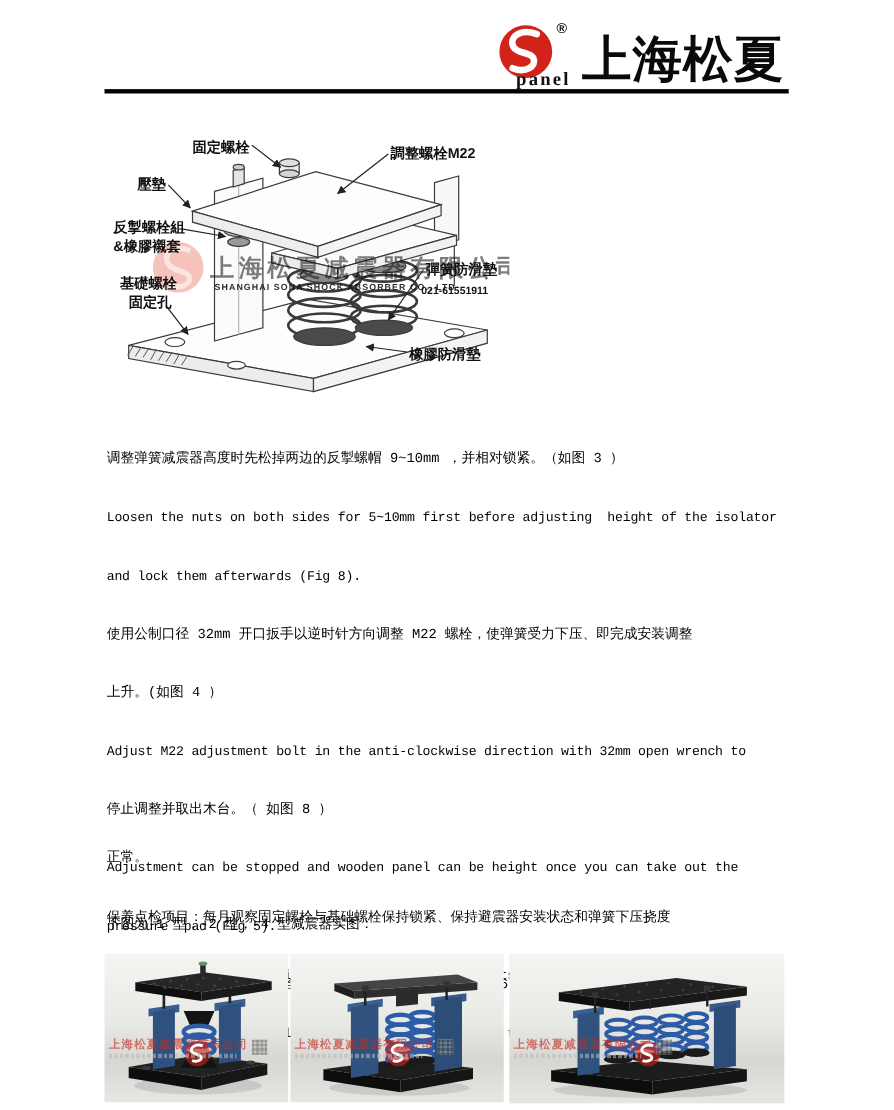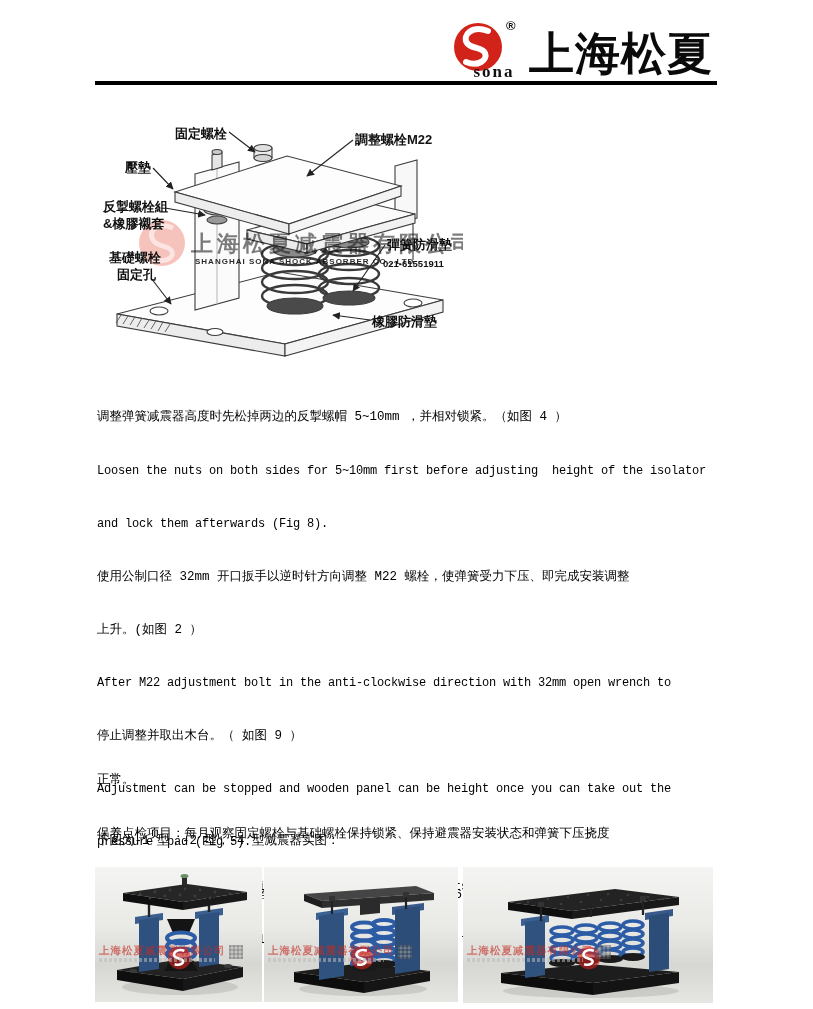--- a/index.html
+++ b/index.html
@@ -75,21 +75,21 @@
   }
 </style>
 </head>
 <body>
 
 <svg class="logo-svg" viewBox="0 0 52 52">
   <circle cx="26" cy="26" r="24" fill="#d2231a"></circle>
   <path d="M36,10 C20,4 10,14 15,22 C19,28 30,26 33,32 C36,39 26,46 14,41" stroke="#fff" stroke-width="6" fill="none" stroke-linecap="round"></path>
 </svg>
 <span class="reg-mark">®</span>
-<div class="brand-en">sona</div>
+<div class="brand-en">panel</div>
 <div class="brand-cn">上海松夏</div>
 <div class="header-rule"></div>
 
 <svg class="diagram" viewBox="0 0 368 256">
   <defs>
     <marker id="arw" viewBox="0 0 10 10" refX="9" refY="5" markerWidth="7" markerHeight="7" orient="auto">
       <path d="M0,0 L10,5 L0,10 z" fill="#222"></path>
     </marker>
   </defs>
 
@@ -174,27 +174,27 @@
   <text class="dlabel" x="30" y="62">壓墊</text>
   <text class="dlabel" x="8" y="101">反掣螺栓組</text>
   <text class="dlabel" x="8" y="118">&amp;橡膠襯套</text>
   <text class="dlabel" x="14" y="152">基礎螺栓</text>
   <text class="dlabel" x="22" y="169">固定孔</text>
   <text class="dlabel" x="292" y="139">彈簧防滑墊</text>
   <text class="dlabel" x="277" y="216">橡膠防滑墊</text>
 </svg>
 
 <div id="body-block" class="textblock">
-  <div class="line">调整弹簧减震器高度时先松掉两边的反掣螺帽 5~10mm ，并相对锁紧。（如图 4 ）</div>
+  <div class="line">调整弹簧减震器高度时先松掉两边的反掣螺帽 9~10mm ，并相对锁紧。（如图 3 ）</div>
   <div class="line en">Loosen the nuts on both sides for 5~10mm first before adjusting  height of the isolator</div>
   <div class="line en">and lock them afterwards (Fig 8).</div>
   <div class="line">使用公制口径 32mm 开口扳手以逆时针方向调整 M22 螺栓，使弹簧受力下压、即完成安装调整</div>
-  <div class="line">上升。(如图 2 ）</div>
-  <div class="line en">After M22 adjustment bolt in the anti-clockwise direction with 32mm open wrench to</div>
-  <div class="line">停止调整并取出木台。（ 如图 9 ）</div>
+  <div class="line">上升。(如图 4 ）</div>
+  <div class="line en">Adjust M22 adjustment bolt in the anti-clockwise direction with 32mm open wrench to</div>
+  <div class="line">停止调整并取出木台。（ 如图 8 ）</div>
   <div class="line en">Adjustment can be stopped and wooden panel can be height once you can take out the</div>
   <div class="line en">pressure  pad (Fig 5).</div>
   <div class="line">将与设备固定之 M12 螺栓完全锁紧，即完成安装调整。（如图 6 ）</div>
   <div class="line">After the adjustment, lock the isolator with M12 fixed bolt (Fig 6). 安装后请检查</div>
   
   
   
   
   
   

